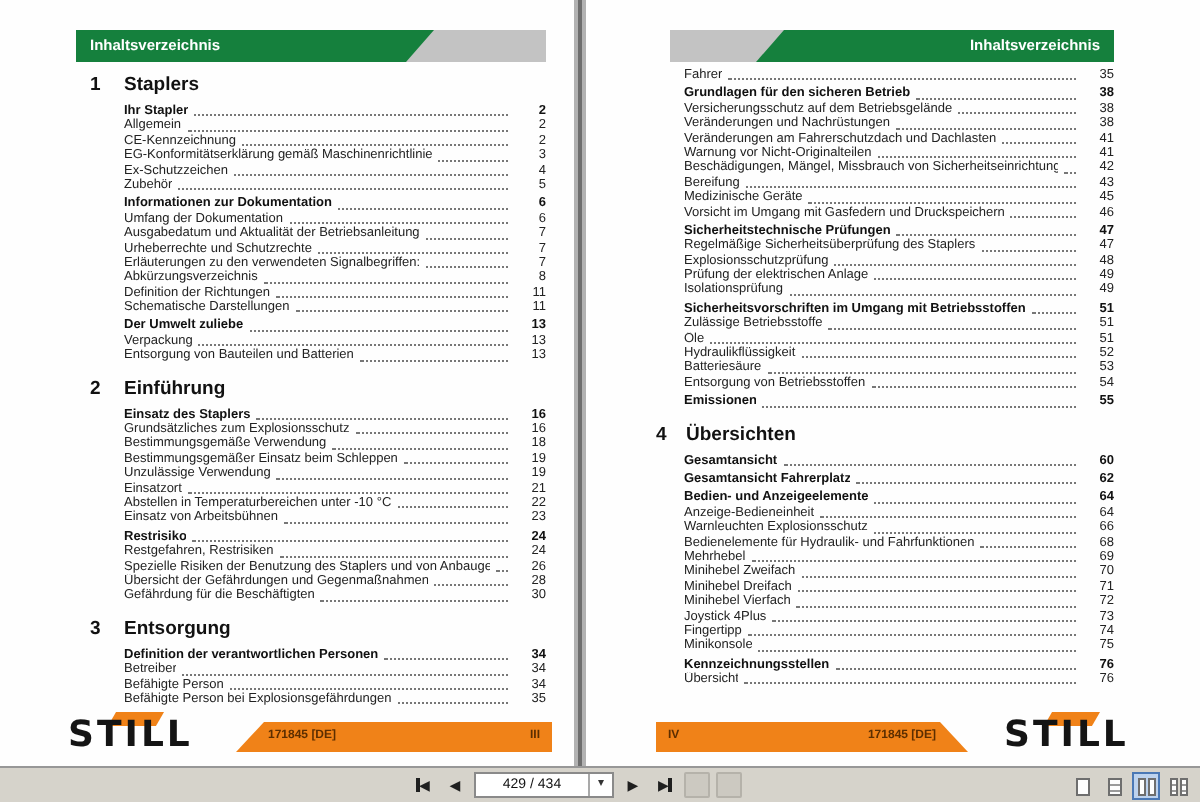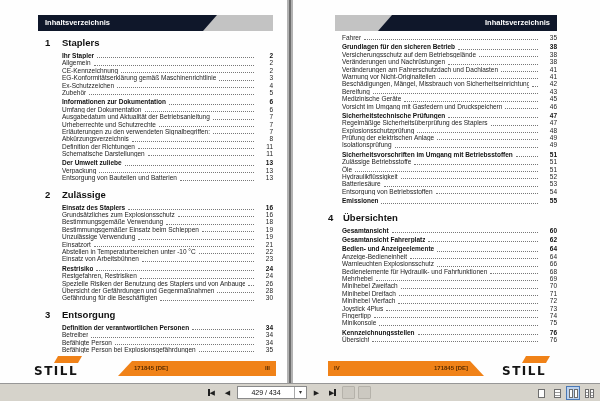--- a/index.html
+++ b/index.html
@@ -10,21 +10,21 @@
   .page-left{left:0;width:287px;}
   .page-right{left:293px;width:307px;}
   .divider{position:absolute;top:0;left:287px;width:6px;height:383px;background:#b2b2b2;}
   .divider::after{content:"";position:absolute;left:2px;top:0;width:2px;height:100%;background:#6e6e6e;}
 
   
   .hdr{position:absolute;top:15px;height:16px;}
   .page-left .hdr{left:38px;right:14px;}
   .page-right .hdr{left:42px;right:43px;}
   .hdr .gray{position:absolute;inset:0;background:#c3c3c3;}
-  .hdr .orange{position:absolute;top:0;bottom:0;background:#0f172a;color:#fff;
+  .hdr .orange{position:absolute;top:0;bottom:0;background:#15803d;color:#fff;
     font-size:7.5px;font-weight:bold;line-height:16px;}
   .page-left .hdr .orange{left:0;width:172px;padding-left:7px;
     clip-path:polygon(0 0,100% 0,calc(100% - 14px) 100%,0 100%);}
   .page-right .hdr .orange{right:0;width:172px;text-align:right;padding-right:7px;
     clip-path:polygon(14px 0,100% 0,100% 100%,0 100%);}
 
   
   .toc{position:absolute;top:34px;font-size:6.5px;color:#222;}
   .page-left .toc{left:38px;right:14px;}
   .page-right .toc{left:35px;right:43px;}
@@ -53,21 +53,21 @@
   .footer-bar .fleft{position:absolute;left:0;padding-left:16px;}
   .page-right .footer-bar .fleft{padding-left:6px;}
   .footer-bar .fright{position:absolute;right:0;padding-right:6px;}
   .page-right .footer-bar .fright{padding-right:16px;}
 
   .still-logo{position:absolute;bottom:5px;width:58px;height:22px;}
   .page-left .still-logo{left:34px;}
   .page-right .still-logo{right:40px;}
   .still-logo .flag{position:absolute;top:0;left:22px;width:24px;height:7px;
     background:#F08218;transform:skewX(-30deg);}
-  .still-logo .word{position:absolute;bottom:0;left:0;font-size:12px;font-weight:bold;
+  .still-logo .word{position:absolute;bottom:0;left:0;font-size:18px;font-weight:bold;
     letter-spacing:1.5px;color:#141414;font-family:"DejaVu Sans","Liberation Sans",sans-serif;}
 
   
   .statusbar{position:absolute;left:0;bottom:0;width:600px;height:18px;
     background:#d6d3cb;border-top:1px solid #979797;box-sizing:border-box;}
   .navcluster{position:absolute;left:205px;top:2px;display:flex;align-items:center;gap:3px;}
   .nav-btn{width:13px;height:13px;display:flex;align-items:center;justify-content:center;
     color:#1f1f1f;font-size:7px;cursor:default;}
   .nav-btn .bar{width:1.5px;height:7px;background:#1f1f1f;}
   .pagebox{display:flex;align-items:center;width:70px;height:13px;background:#fff;
@@ -182,21 +182,21 @@
             <span class="dots"></span>
             <span class="pg">13</span>
           </div>
           <div class="toc-row">
             <span class="lbl">Entsorgung von Bauteilen und Batterien</span>
             <span class="dots"></span>
             <span class="pg">13</span>
           </div>
           <div class="toc-heading">
             <span class="sec-num">2</span>
-            <span class="sec-title">Zulässige</span>
+            <span class="sec-title">Einführung</span>
           </div>
           <div class="toc-row bold">
             <span class="lbl">Einsatz des Staplers</span>
             <span class="dots"></span>
             <span class="pg">16</span>
           </div>
           <div class="toc-row">
             <span class="lbl">Grundsätzliches zum Explosionsschutz</span>
             <span class="dots"></span>
             <span class="pg">16</span>

